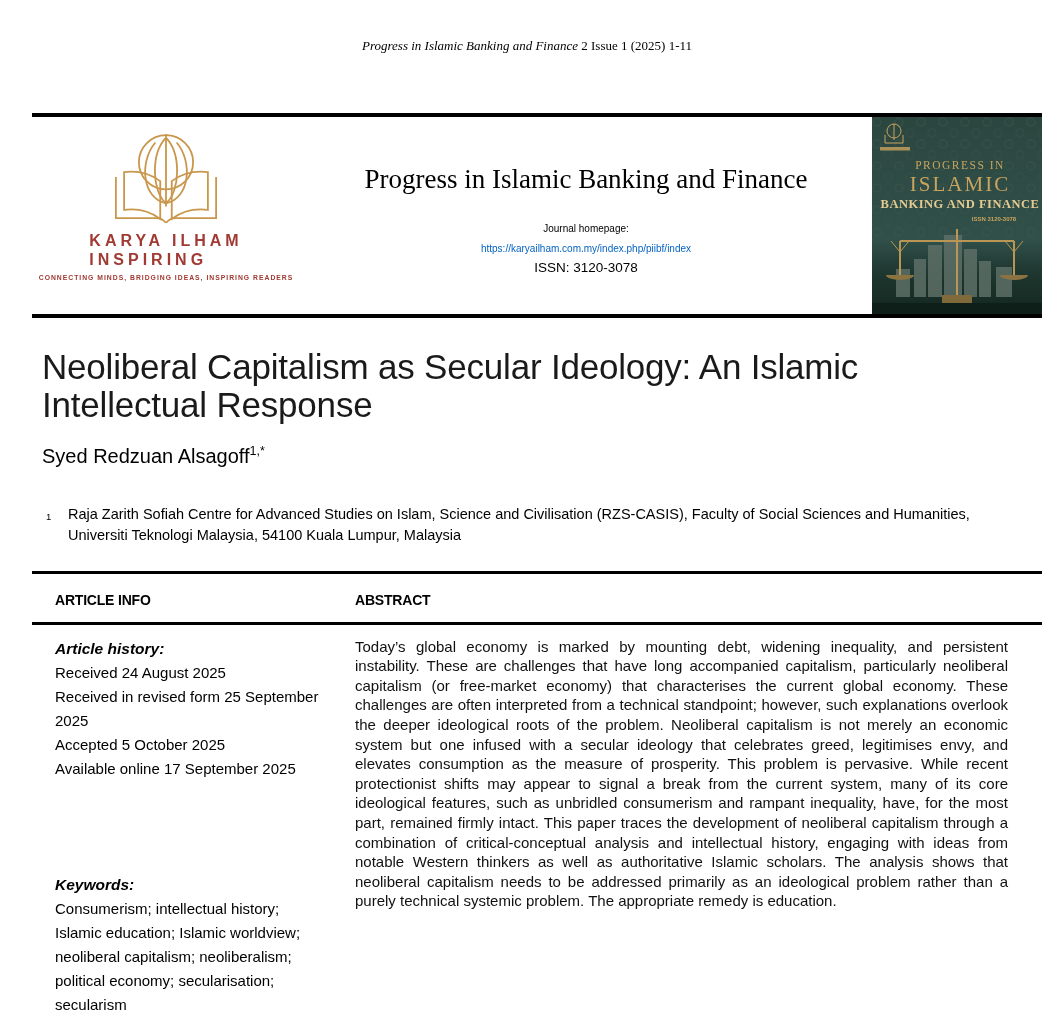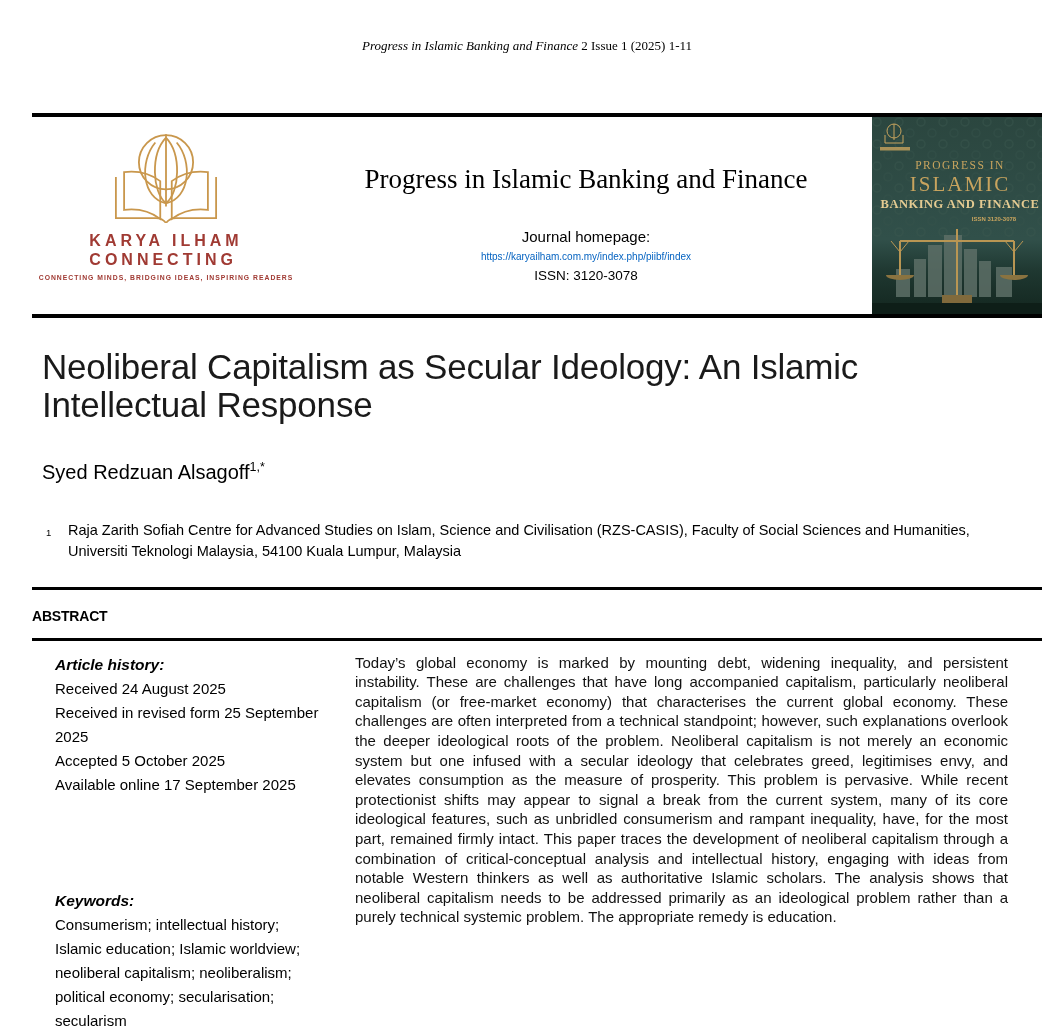--- a/index.html
+++ b/index.html
@@ -30,36 +30,36 @@
     letter-spacing:4px; line-height:19px; text-align:left;
   }
   .logo-tagline {
     margin-top:5px; color:#a03a33; font-size:6.8px; letter-spacing:1px;
     font-weight:bold; text-align:center;
   }
   .center-block { flex:1; text-align:center; }
   .journal-title {
     margin-top:46px; font-family:"Liberation Serif", serif; font-size:27px; line-height:32px;
   }
-  .homepage-label { margin-top:32px; font-size:15px; line-height:19px; }
+  .homepage-label { margin-top:24px; font-size:10px; line-height:19px; }
   .homepage-url  { font-size:10px; line-height:19px; color:#0563c1; text-decoration:none; display:inline-block; }
   .issn-line     { font-size:13.5px; line-height:19px; }
 
   .cover {
     width:170px; position:relative; background:#2b463f; overflow:hidden;
     align-self:stretch;
   }
   .cover svg { display:block; }
 
   
   .article-title {
     margin:30px 60px 0 42px; font-size:35px; line-height:38px;
     letter-spacing:-0.2px; color:#1a1a1a;
   }
-  .author-line { margin:36px 0 0 42px; font-size:20px; }
+  .author-line { margin:20px 0 0 42px; font-size:20px; }
   .author-line sup { font-size:12.5px; }
   .affiliation {
     margin:36px 40px 0 46px; font-size:14.5px; line-height:21.5px;
     display:flex;
   }
   .affiliation .marker { width:22px; font-size:9.5px; padding-top:2px; flex:none; }
   .affiliation .aff-text { flex:1; max-width:920px; }
 
   
   .info-table { margin:24px 12px 0 32px; border-top:3px solid #000; }
@@ -100,21 +100,21 @@
           <path d="M75 88 C 46 82 42 38 62 14"></path>
           <path d="M75 88 C 104 82 108 38 88 14"></path>
           <path d="M14 56 v 50 h 49 c 4 0 9 2 12 6 c 3 -4 8 -6 12 -6 h 49 v -50"></path>
           <path d="M24 50 v 46 c 16 -2 32 2 44 11 v -46 c -12 -9 -28 -13 -44 -11 z"></path>
           <path d="M126 50 v 46 c -16 -2 -32 2 -44 11 v -46 c 12 -9 28 -13 44 -11 z"></path>
         </g>
       </svg>
     </span>
     <div class="logo-name">
       <div>KARYA ILHAM</div>
-      <div>CONNECTING</div>
+      <div>INSPIRING</div>
     </div>
     <div class="logo-tagline">CONNECTING MINDS, BRIDGING IDEAS, INSPIRING READERS</div>
   </div>
 
   <div class="center-block">
     <div class="journal-title">Progress in Islamic Banking and Finance</div>
     <div class="homepage-label">Journal homepage:</div>
     <a href="#" class="homepage-url">https://karyailham.com.my/index.php/piibf/index</a>
     <div class="issn-line">ISSN: 3120-3078</div>
   </div>
@@ -178,20 +178,21 @@
 </div>
 
 <div class="affiliation">
   <span class="marker">1</span>
   <span class="aff-text">Raja Zarith Sofiah Centre for Advanced Studies on Islam, Science and Civilisation (RZS-CASIS), Faculty of Social Sciences and Humanities, Universiti Teknologi Malaysia, 54100 Kuala Lumpur, Malaysia</span>
 </div>
 
 <div class="info-table">
 
   <div class="head-row">
+    <div class="col-l cell-label">ARTICLE INFO</div>
     <div class="col-r cell-label">ABSTRACT</div>
   </div>
 
   <div class="body-row">
     <div class="col-l">
       <div class="history-heading">Article history:</div>
       <div class="history-item">Received 24 August 2025</div>
       <div class="history-item">Received in revised form 25 September 2025</div>
       <div class="history-item">Accepted 5 October 2025</div>
       <div class="history-item">Available online 17 September 2025</div>

